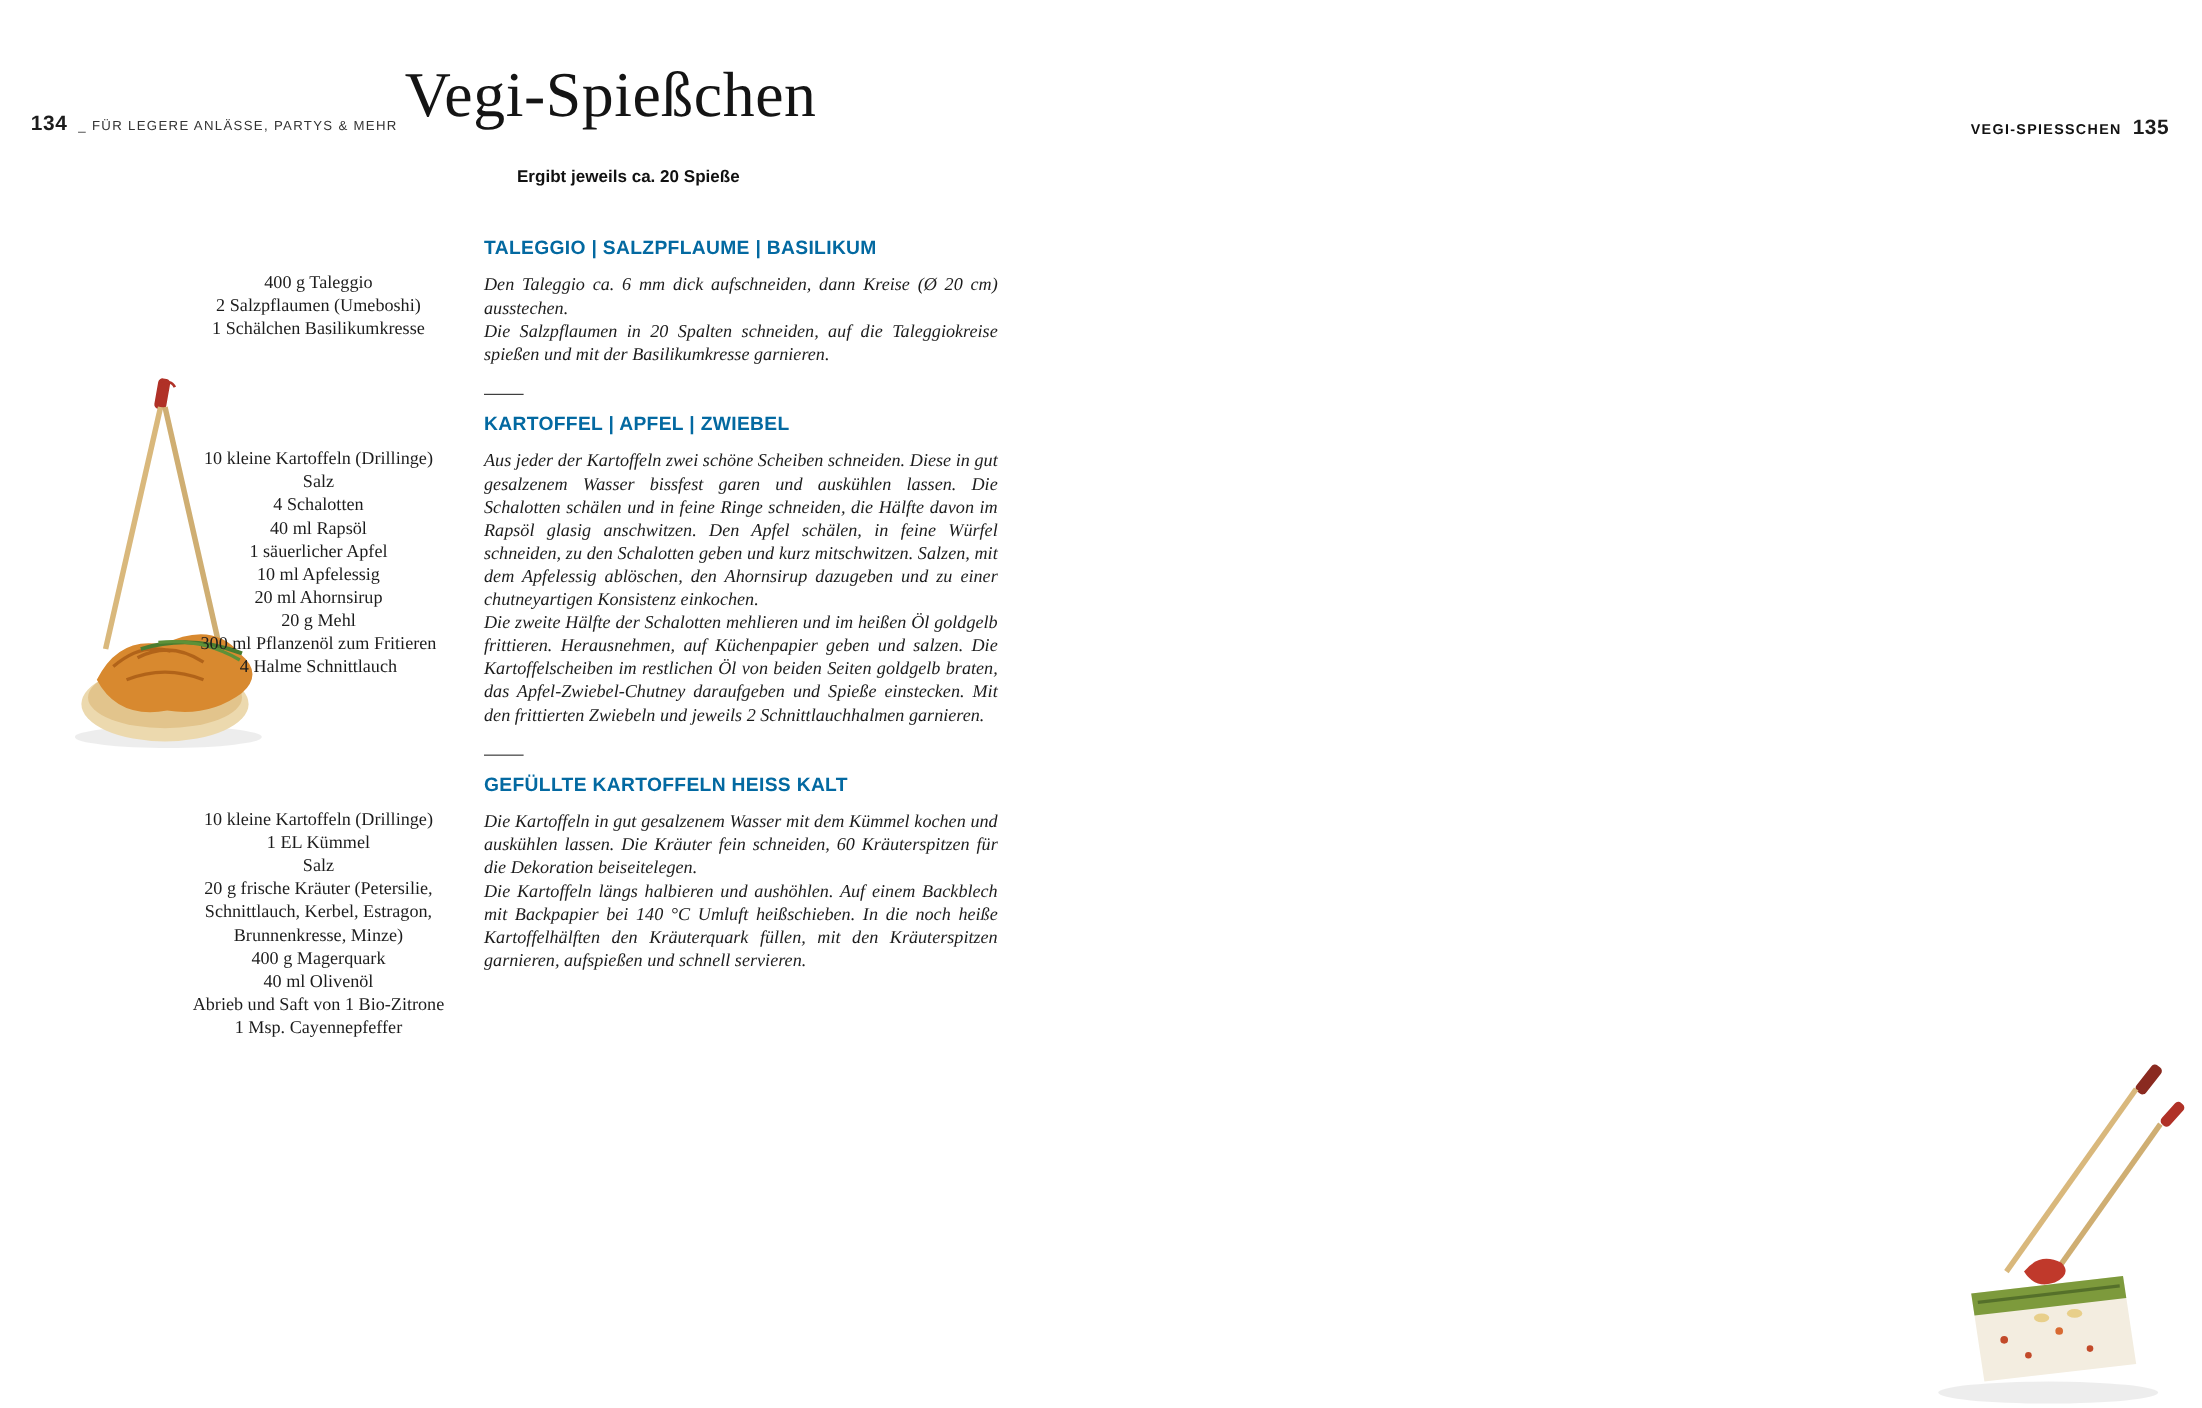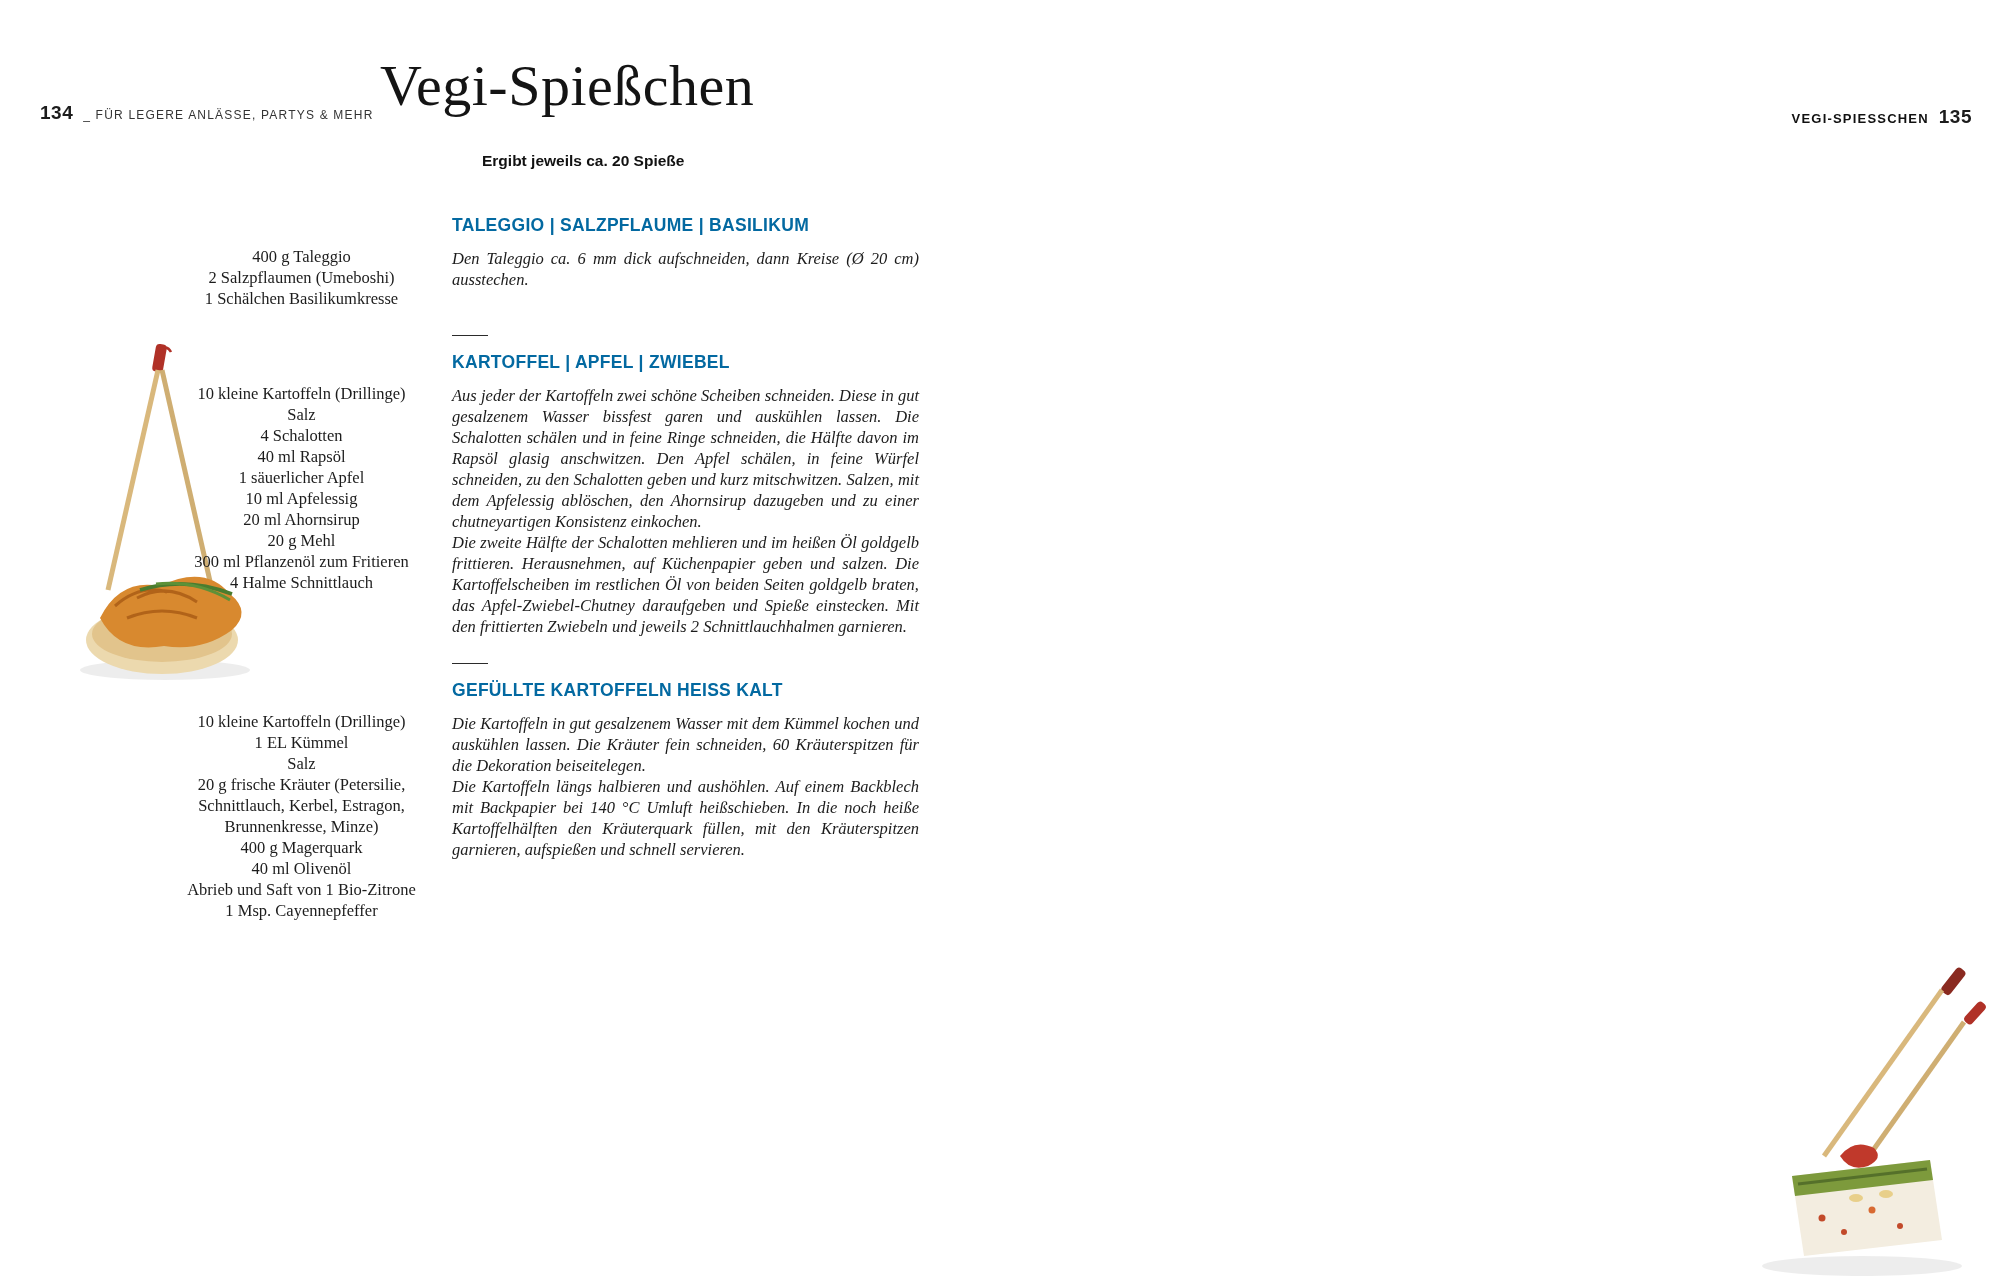--- a/index.html
+++ b/index.html
@@ -5,21 +5,21 @@
   * { margin:0; padding:0; box-sizing:border-box; }
   html,body { width:2002px; height:1280px; }
   body {
     position:relative;
     background:#ffffff;
     color:#1c1c1c;
     font-family:"Liberation Serif", serif;
     overflow:hidden;
   }
   .page { position:absolute; top:0; height:1280px; }
-  #left-page  { left:12px;      width:1001px;padding-left:15px; }
+  #left-page  { left:0;      width:1001px;padding-left:15px; }
   #right-page { left:1001px; width:1001px; }
 
   
   .running-head {
     position:absolute;
     display:flex; align-items:baseline; gap:10px;
     font-family:"Liberation Sans", sans-serif;
     white-space:nowrap;
   }
   #left-running-head  { left:28px; top:102px; }
@@ -105,20 +105,21 @@
     <section class="recipe">
       <div class="ing-col">
           <div class="ing">400 g Taleggio</div>
           <div class="ing">2 Salzpflaumen (Umeboshi)</div>
           <div class="ing">1 Schälchen Basilikumkresse</div>
         </div>
       <div class="txt-col">
         <h3 class="recipe-heading">TALEGGIO | SALZPFLAUME | BASILIKUM</h3>
         <div class="paras">
             <div class="para">Den Taleggio ca. 6 mm dick aufschneiden, dann Kreise (Ø 20 cm) ausstechen.</div>
+            <div class="para">Die Salzpflaumen in 20 Spalten schneiden, auf die Taleggiokreise spießen und mit der Basilikumkresse garnieren.</div>
           </div>
       </div>
     </section>
 
     <hr class="divider">
 
     <section class="recipe">
       <div class="ing-col">
           <div class="ing">10 kleine Kartoffeln (Drillinge)</div>
           <div class="ing">Salz</div>

